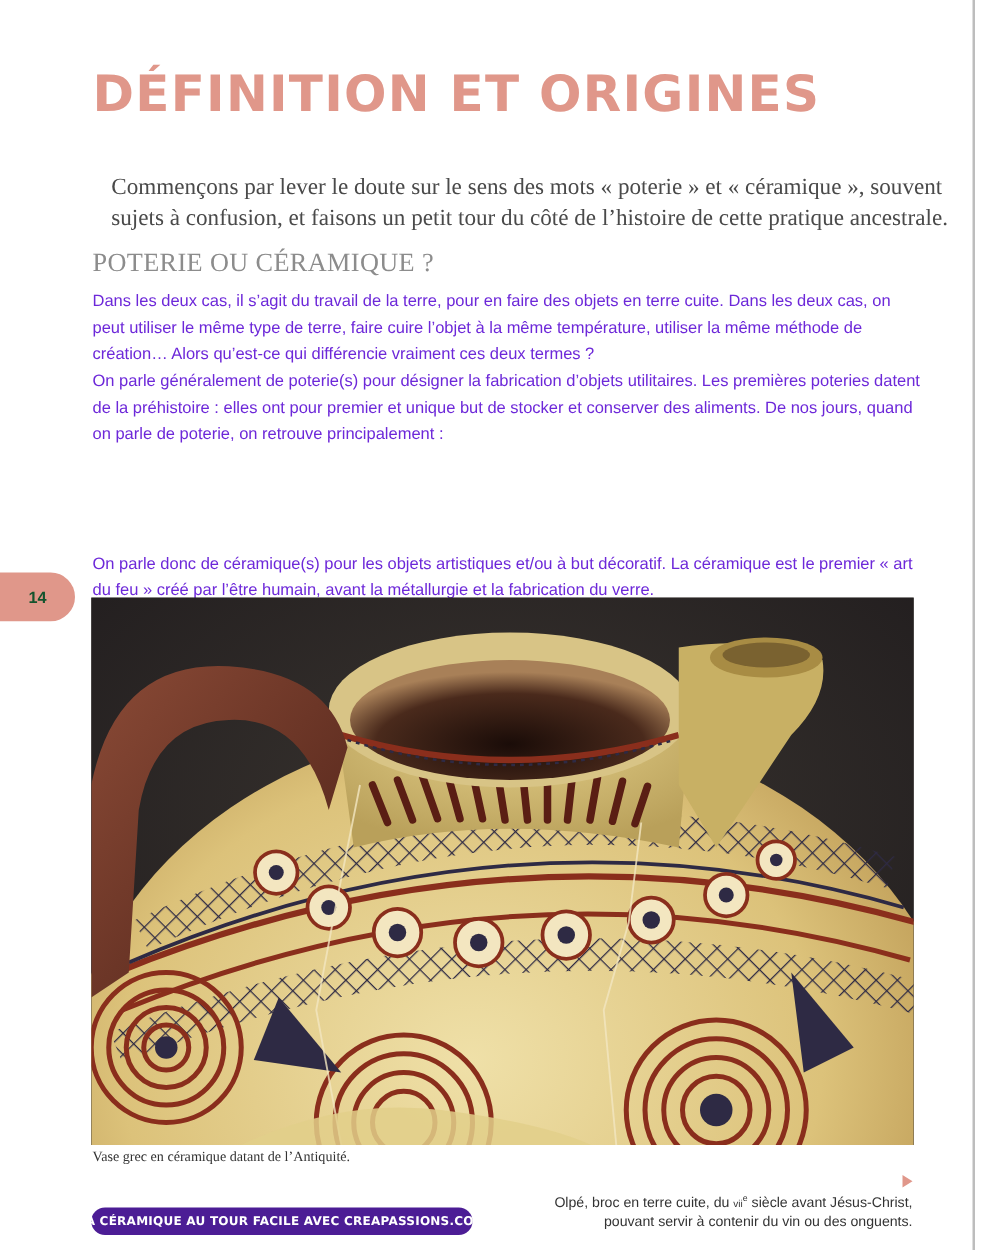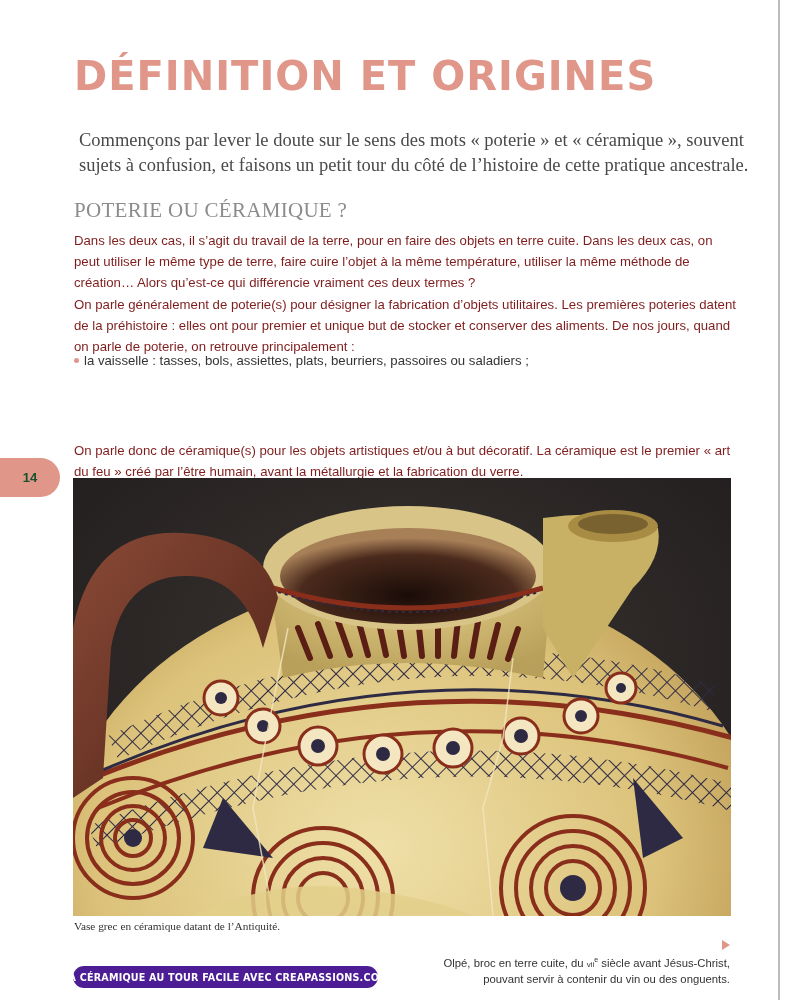--- a/index.html
+++ b/index.html
@@ -15,32 +15,32 @@
     }
     .title {
       position: absolute; left: 74px; top: 50px;
       font-family: "DejaVu Sans", sans-serif;
       font-weight: bold; font-size: 40px; letter-spacing: 1px;
       color: #e0978a; margin: 0; line-height: 52px; white-space: nowrap;
     }
     .intro {
       position: absolute; left: 74px; top: 123px; width: 670px;
       font-family: "Liberation Serif", serif;
-      font-size: 18.5px; line-height: 25px; color: #4a4a4a; margin: 5px;
+      font-size: 18.5px; line-height: 25px; color: #4a4a4a; margin: 15px;
     }
     .section-heading {
       position: absolute; left: 74px; top: 196px;
       font-family: "Liberation Serif", serif;
       font-size: 21px; font-weight: normal; color: #8c8c8c;
       letter-spacing: 0.3px; margin: 0; line-height: 28px; white-space: nowrap;
     }
     .body-text {
       position: absolute; left: 74px; width: 664px;
       font-family: "Liberation Sans", sans-serif;
-      font-size: 13.2px; line-height: 21px; color: #7f1d1d; margin: 0;
+      font-size: 13.2px; line-height: 21px; color: #6d28d9; margin: 0;
     }
     #p1 { top: 230px; }
     #p2 { top: 294px; }
     #p3 { top: 420px; margin-top: 20px; }
     .bullets {
       position: absolute; left: 74px; top: 350px; width: 664px;
       list-style: none; margin: 0; padding: 0;
       font-family: "Liberation Sans", sans-serif;
       font-size: 13.2px; color: #333;
     }
@@ -93,24 +93,20 @@
 <h1 class="title">DÉFINITION ET ORIGINES</h1>
 
 <p class="intro">Commençons par lever le doute sur le sens des mots « poterie » et « céramique », souvent sujets à confusion, et faisons un petit tour du côté de l’histoire de cette pratique ancestrale.</p>
 
 <h2 class="section-heading">POTERIE OU CÉRAMIQUE ?</h2>
 
 <p class="body-text" id="p1">Dans les deux cas, il s’agit du travail de la terre, pour en faire des objets en terre cuite. Dans les deux cas, on peut utiliser le même type de terre, faire cuire l’objet à la même température, utiliser la même méthode de création… Alors qu’est-ce qui différencie vraiment ces deux termes ?</p>
 <p class="body-text" id="p2">On parle généralement de poterie(s) pour désigner la fabrication d’objets utilitaires. Les premières poteries datent de la préhistoire : elles ont pour premier et unique but de stocker et conserver des aliments. De nos jours, quand on parle de poterie, on retrouve principalement :</p>
 
 <ul class="bullets">
-  <li>
-    <span class="bullet-dot"></span>
-    <span>la vaisselle : tasses, bols, assiettes, plats, beurriers, passoires ou saladiers ;</span>
-  </li>
 </ul>
 
 <p class="body-text" id="p3">On parle donc de céramique(s) pour les objets artistiques et/ou à but décoratif. La céramique est le premier « art du feu » créé par l’être humain, avant la métallurgie et la fabrication du verre.</p>
 
 <div class="page-tab">
   <span>14</span>
 </div>
 
 <div class="photo" role="img" aria-label="Vase grec en céramique peint de motifs géométriques">
   <svg width="658" height="438" viewBox="0 0 658 438" xmlns="http://www.w3.org/2000/svg">

